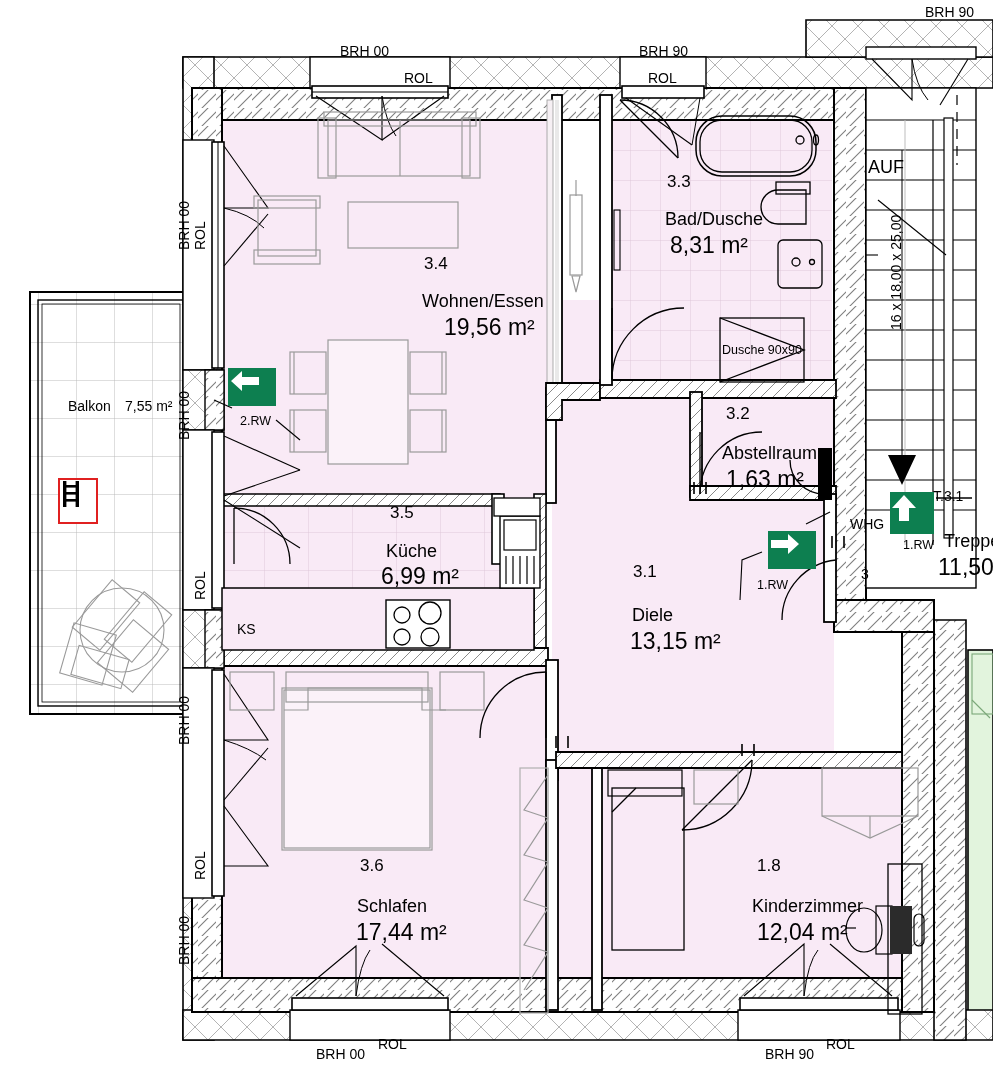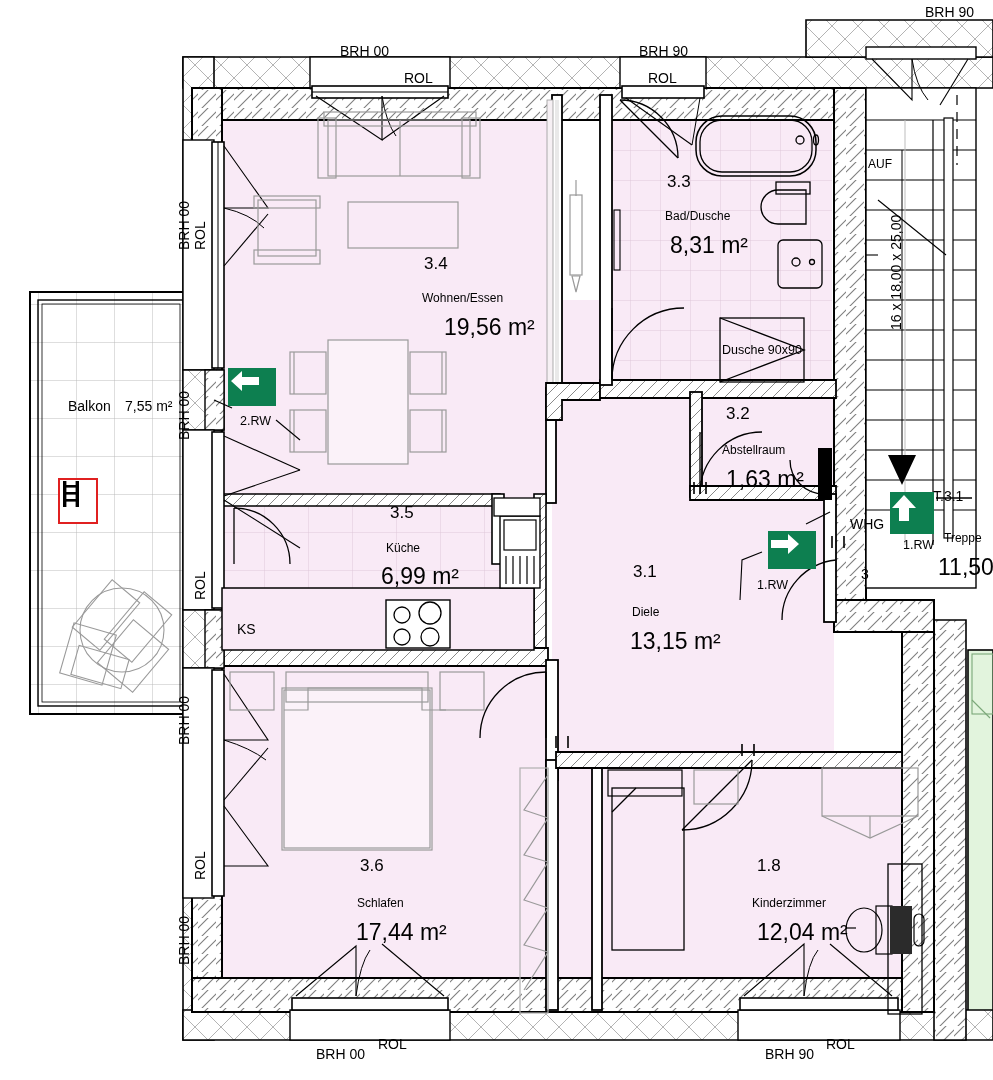--- a/index.html
+++ b/index.html
@@ -2,21 +2,21 @@
 <html><head>
 <meta charset="utf-8">
 <title>Grundriss WHG 3</title>
 <style>
   html,body{margin:0;padding:0;background:#ffffff;}
   body{font-family:"Liberation Sans",sans-serif;}
   #plan{position:relative;width:993px;height:1080px;background:#ffffff;overflow:hidden;}
   #plan svg{position:absolute;left:0;top:0;}
   .lbl{position:absolute;color:#000;white-space:nowrap;font-family:"Liberation Sans",sans-serif;}
   .rno{font-size:17px;}
-  .rnm{font-size:12px;}
+  .rnm{font-size:18px;}
   .rar{font-size:23px;}
   .small{font-size:14px;}
   .tiny{font-size:12.5px;}
   .vert{transform:rotate(-90deg);transform-origin:left top;}
   .exit{position:absolute;background:#0d7f50;display:flex;align-items:center;justify-content:center;}
   .exit svg{position:static;display:block;}
   .ladderbox{position:absolute;border:2.5px solid #e02020;background:#fff;
     display:flex;align-items:center;justify-content:center;}
 </style>
 </head>

